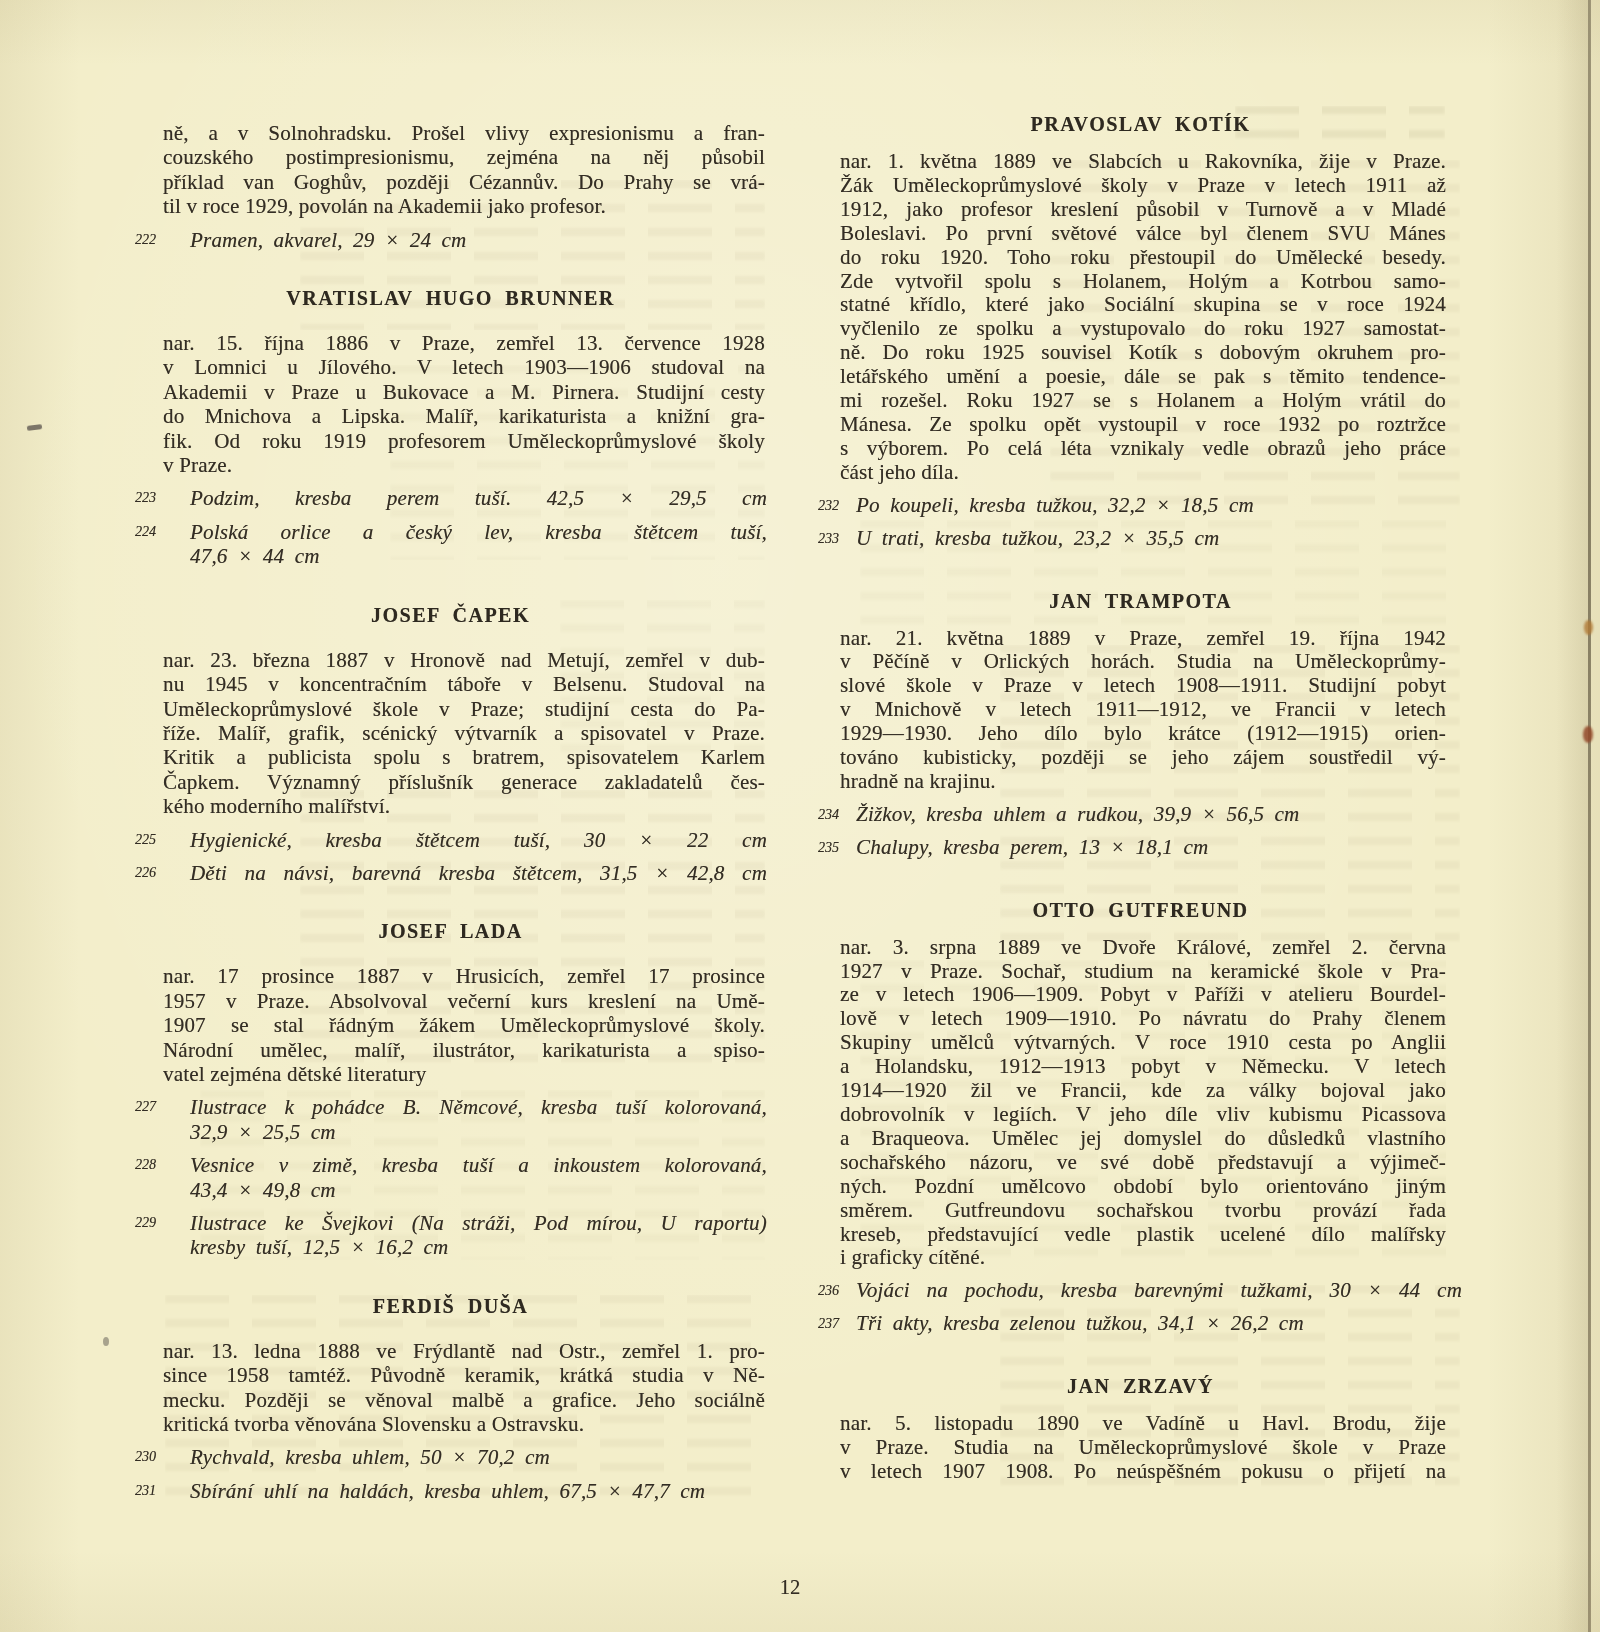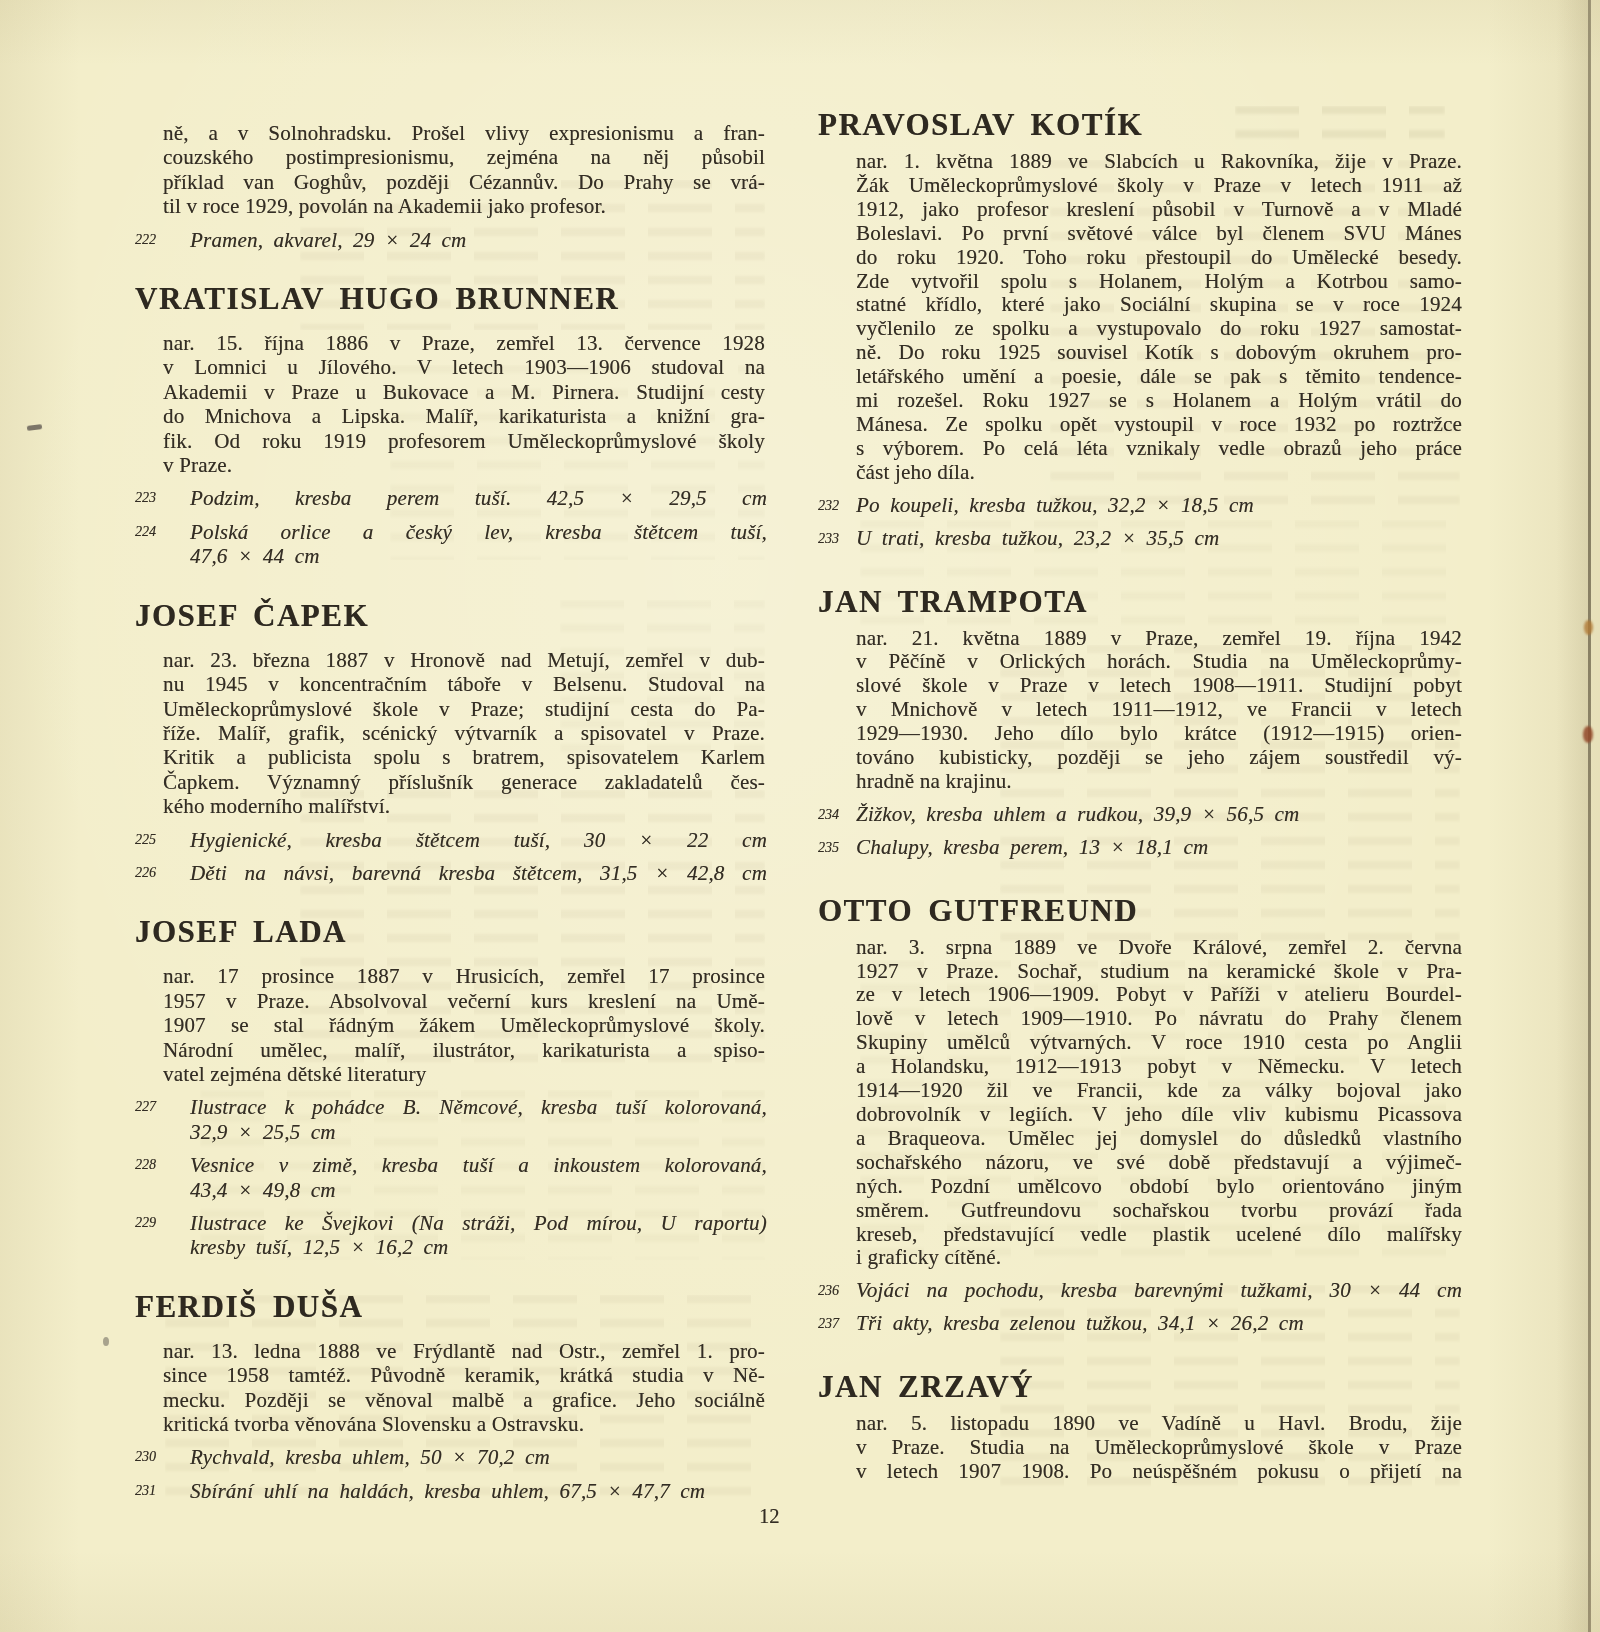--- a/index.html
+++ b/index.html
@@ -12,45 +12,45 @@
       linear-gradient(0deg, rgba(148,129,70,.08) 0%, rgba(0,0,0,0) 5%, rgba(0,0,0,0) 96%, rgba(148,129,70,.07) 100%);
     font-family:"Liberation Serif","DejaVu Serif",serif;
     color:#332d24;
   }
   
   .col{position:absolute; z-index:2;}
   .col-left {left:135px; top:101px; width:631px; --lh:24.4px;}
   .col-right{left:818px; top:112px; width:645px; --lh:23.9px;}
   .heading{
     margin:34px 0 13px 0; line-height:25px;
-    font-weight:bold; font-size:31px; letter-spacing:1.5px; word-spacing:6px;
-    color:#2e2920; text-shadow:0.25px 0 0 rgba(46,41,32,.55);
+    font-weight:bold; font-size:20px; letter-spacing:1.5px; word-spacing:6px;
+    color:#2e2920; text-shadow:0.25px 0 0 rgba(46,41,32,.55);text-align:center;
   }
   .col-right .heading{margin-top:38px;}
   .col .heading:first-child{margin-top:0;}
   .para{margin:13px 0 0 0;}
   .col-left  .para{margin-left:28px; width:602px;margin-top:20px;}
-  .col-right .para{margin-left:38px; width:606px;}
+  .col-right .para{margin-left:22px; width:606px;}
   .ln{
     line-height:var(--lh); font-size:21px; letter-spacing:.2px;
     text-shadow:0.2px 0 0 rgba(49,43,34,.5);
   }
   .ln.fill{text-align:justify; text-align-last:justify; text-justify:inter-word;}
   .entry{position:relative; margin-top:9px; font-style:italic;}
   .col-left  .entry{padding-left:55px; width:577px;}
   .col-right .entry{padding-left:38px; width:606px;}
   .entry .ln{word-spacing:5px;}
   .num{
     position:absolute; left:0; top:0; line-height:var(--lh);
     font-size:14px; font-style:italic; text-shadow:0.2px 0 0 rgba(49,43,34,.5);
   }
   
   .page-number{
-    position:absolute; z-index:2; left:759px; top:1504px; width:62px;
-    font-size:20.5px; line-height:24px;
+    position:absolute; z-index:2; left:759px; top:1575px; width:62px;
+    text-align:center; font-size:20.5px; line-height:24px;
     text-shadow:0.2px 0 0 rgba(49,43,34,.5);
   }
   
   .ghost{
     position:absolute; z-index:1; pointer-events:none;
     background:repeating-linear-gradient(180deg, rgba(124,109,68,0.55) 0px 8px, rgba(124,109,68,0) 8px 24px);
     -webkit-mask-image:repeating-linear-gradient(90deg,#000 0 64px, transparent 64px 87px);
     mask-image:repeating-linear-gradient(90deg,#000 0 64px, transparent 64px 87px);
     filter:blur(1.5px);
   }

